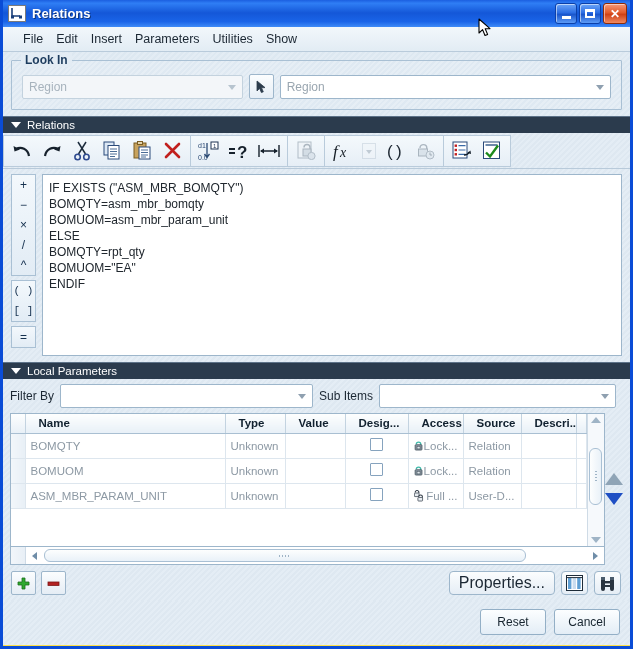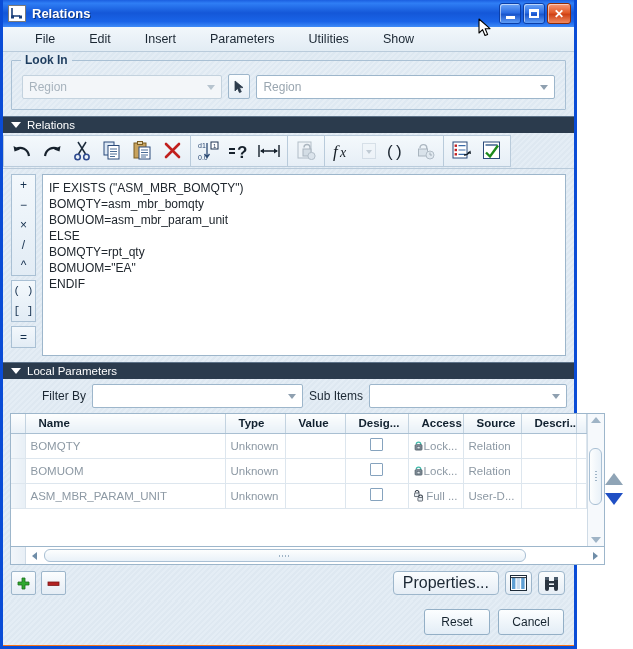--- a/index.html
+++ b/index.html
@@ -4,25 +4,25 @@
 <style>
   html,body{margin:0;padding:0;}
   body{
     width:633px;height:649px;overflow:hidden;
     font-family:"Liberation Sans", sans-serif;
     font-size:12px;
     background:#ffffff;
     -webkit-font-smoothing:none;
   }
   .window{
-    position:absolute;left:0;top:0;width:577px;height:649px;
+    position:absolute;left:0;top:0;width:633px;height:649px;
     box-sizing:border-box;
     border:3px solid #0a4cd6;
     border-top:none;
-    background:#f97316;
+    background:#fde047;
   }
   
   .titlebar{
     height:27px;width:100%;box-sizing:border-box;
     background:linear-gradient(to bottom,#1b5fe0 0%,#2f7ef5 12%,#1457d8 48%,#1a64e8 80%,#3f8bf7 100%);
     display:flex;align-items:center;
     padding:0 3px 0 5px;
     position:relative;
   }
   .title-icon{
@@ -53,21 +53,21 @@
   }
   .win-btn .glyph{color:#fff;font-weight:bold;font-size:12px;line-height:1;}
   .min-bar{width:9px;height:3px;background:#fff;margin-top:7px;}
   .max-box{width:10px;height:9px;border:2px solid #fff;border-top-width:3px;box-sizing:border-box;}
   .cursor-arrow{position:absolute;left:475px;top:18px;}
   
   .menubar{
     height:25px;box-sizing:border-box;
     background:linear-gradient(to bottom,#f2f7fb,#e2ecf4);
     border-bottom:1px solid #b9cbdb;
-    display:flex;align-items:center;padding-left:32px;gap:34px;
+    display:flex;align-items:center;padding-left:20px;gap:13px;
     color:#1b2733;
   }
   .menubar span{cursor:default;font-size:12.5px;}
   
   .lookin-wrap{
     padding:8px 8px 6px 8px;
     background:repeating-linear-gradient(135deg,#e3ecf4 0 2px,#dde8f1 2px 4px);
   }
   .group{
     border:1px solid #a9c0d4;border-radius:1px;
@@ -152,21 +152,21 @@
     flex:1;margin-left:6px;background:#ffffff;border:1px solid #9db6cb;
     padding:5px 6px;overflow:hidden;
     font-family:"Liberation Sans",sans-serif;font-size:12px;color:#20272e;
     line-height:16px;white-space:pre;
   }
   
   .lp-body{
     background:repeating-linear-gradient(135deg,#e4edf5 0 2px,#dee8f1 2px 4px);
     padding:5px 7px 0 7px;
   }
-  .filter-row{display:flex;align-items:center;gap:6px;margin-bottom:5px;margin-left:32px;}
+  .filter-row{display:flex;align-items:center;gap:6px;margin-bottom:5px;}
   .lbl{color:#1b2733;font-size:12px;white-space:nowrap;}
   .table-outer{
     background:#fff;border:1px solid #9db6cb;
     display:flex;height:134px;box-sizing:border-box;
   }
   .table-main{flex:1;display:flex;flex-direction:column;overflow:hidden;}
   table{border-collapse:collapse;width:100%;table-layout:fixed;}
   thead th{
     background:linear-gradient(to bottom,#fdfefe,#e8f0f7);
     border-right:1px solid #c3d3e0;border-bottom:1px solid #a9bfd2;

